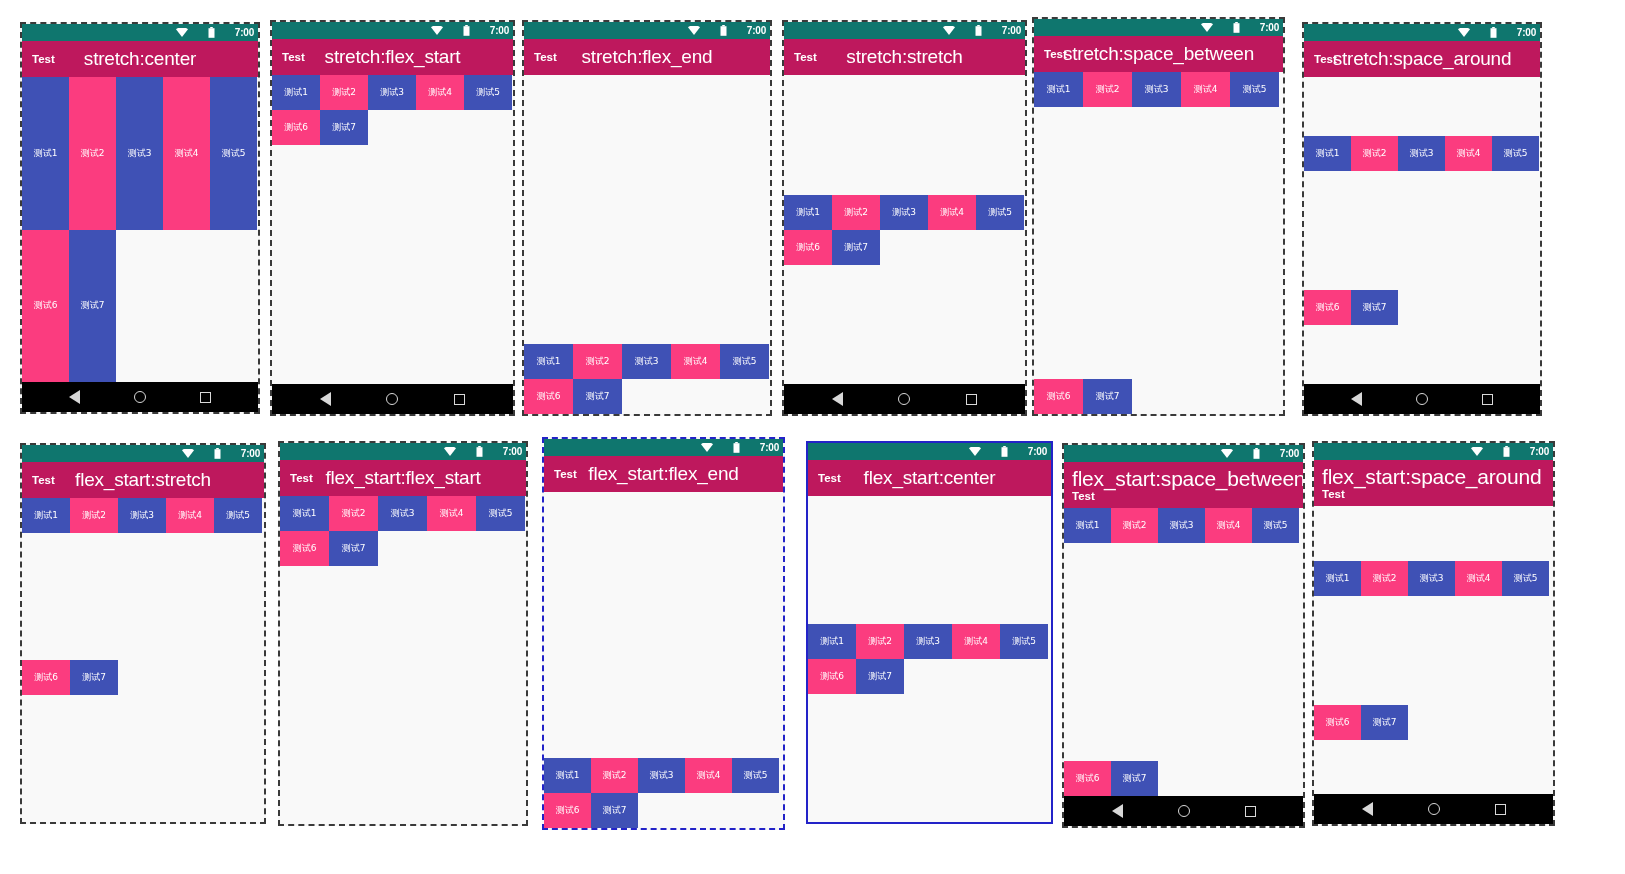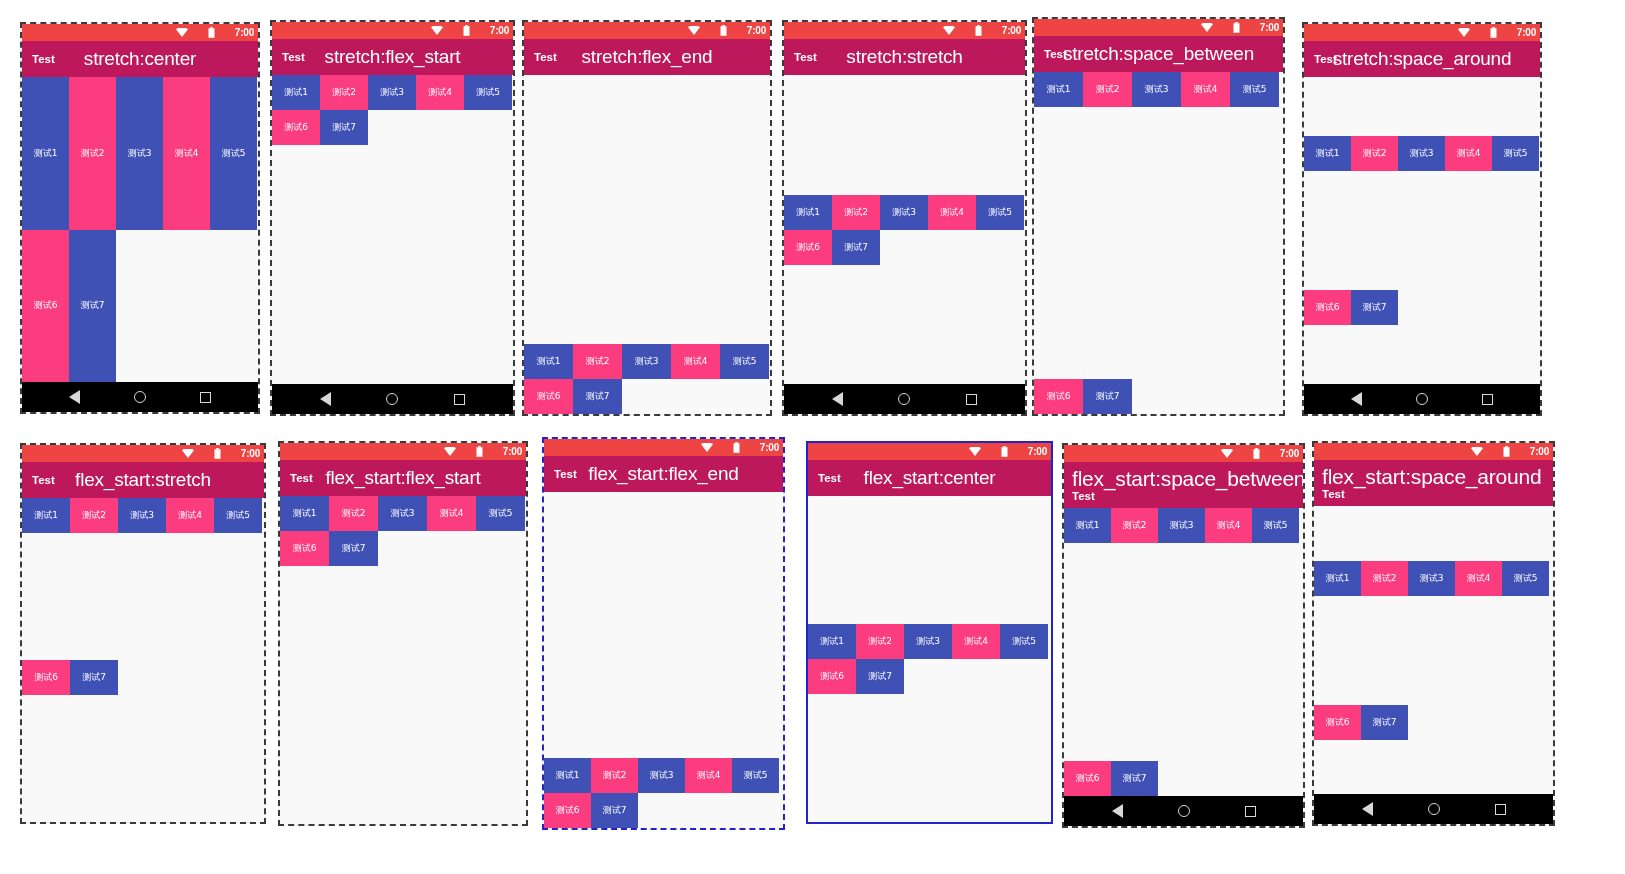--- a/index.html
+++ b/index.html
@@ -26,21 +26,21 @@
     background: #f9f9f9;
     overflow: hidden;
   }
   
   .sel-dash { border: 2px dashed #3a3a3a; }
   .sel-blue { border: 2px solid #2323c8; }
   .sel-bluedash { border: 2px dashed #2323c8; }
 
   .statusbar {
     height: 17px;
-    background: #ef4444;
+    background: #0f766e;
     display: flex;
     align-items: center;
     justify-content: flex-end;
     padding-right: 4px;
     gap: 20px;
     flex: none;
   }
   .statusbar .clock {
     color: #ffffff;
     font-size: 10px;

